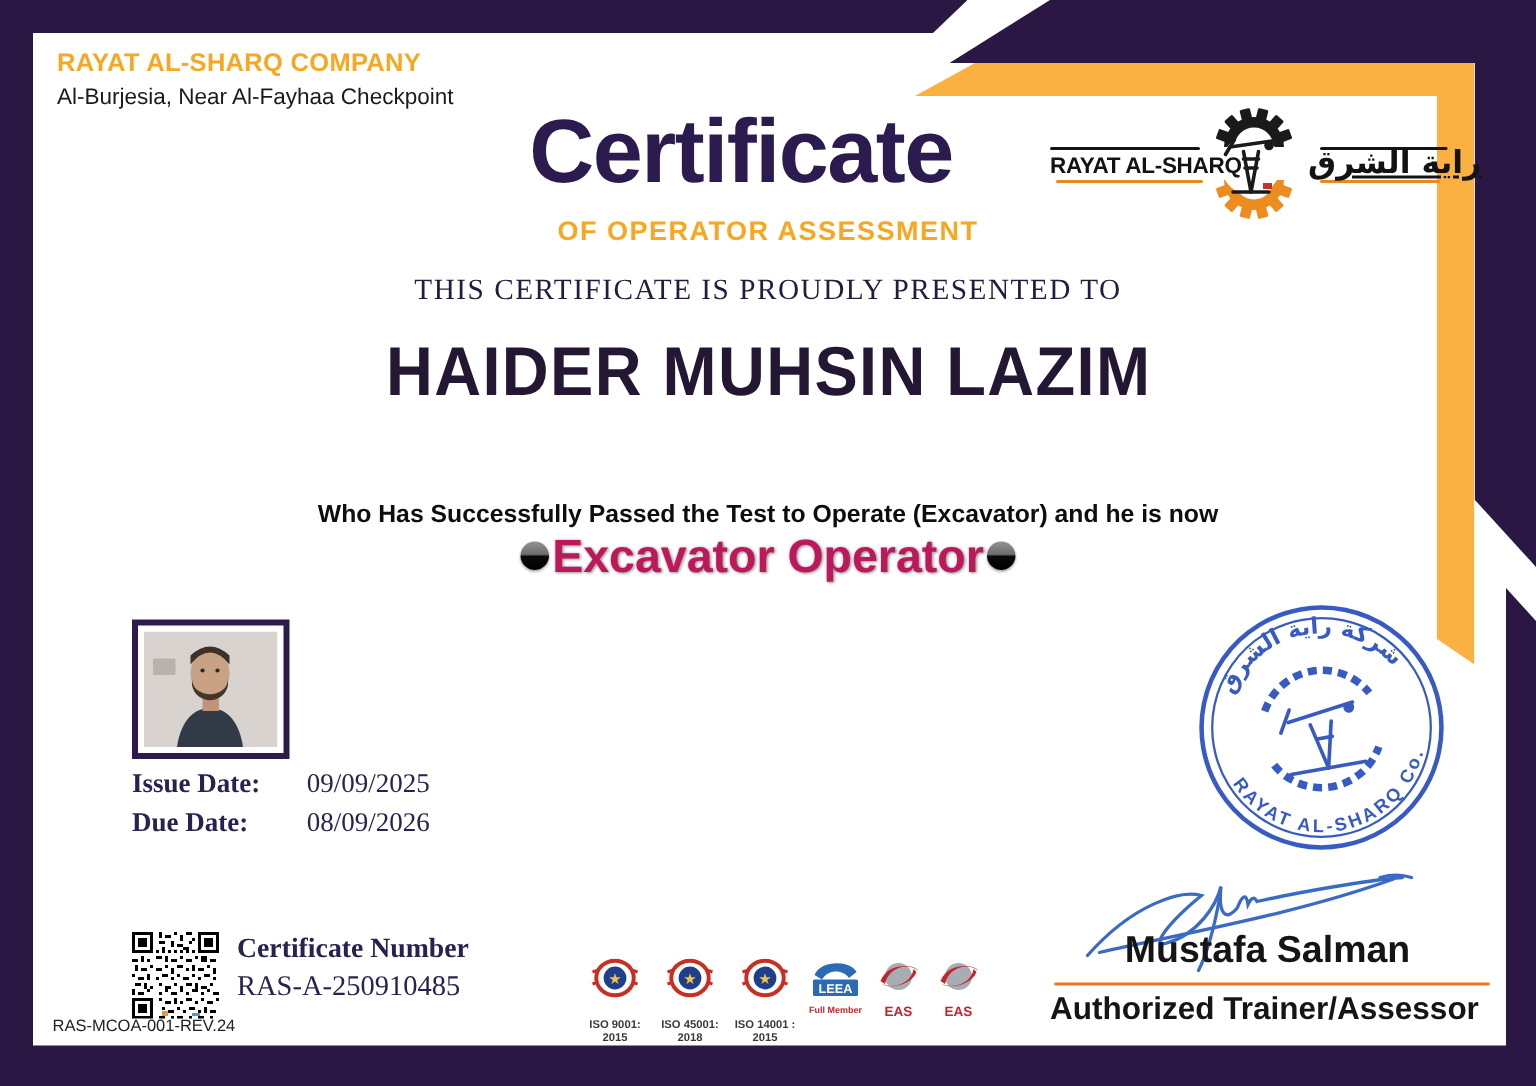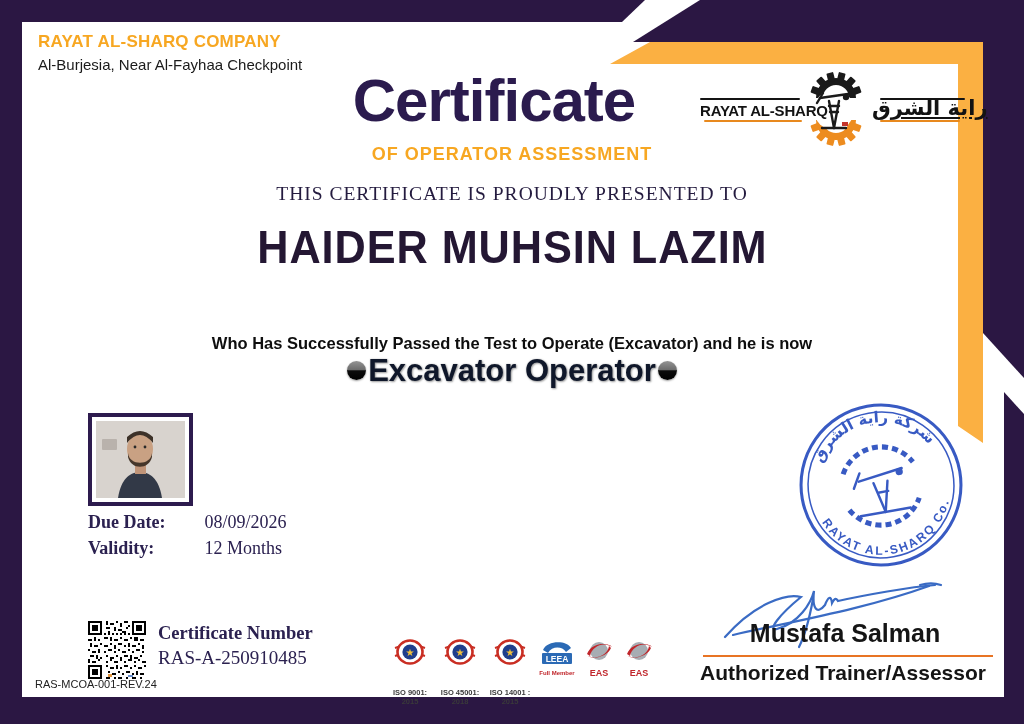--- a/index.html
+++ b/index.html
@@ -47,21 +47,21 @@
   .title-sub{position:absolute;left:0;top:144px;width:1024px;text-align:center;
         font-size:18px;font-weight:bold;color:var(--orange);letter-spacing:1px;}
   .presented{position:absolute;left:0;top:183px;width:1024px;text-align:center;
         font-family:"Liberation Serif",serif;font-size:19.5px;color:#241b3f;letter-spacing:1px;}
   .rec-name{position:absolute;left:0;top:220px;width:1024px;text-align:center;
         font-size:46px;font-weight:bold;color:#241733;}
   .rec-name span{display:inline-block;transform:scaleX(.94);letter-spacing:1px;}
   .statement{position:absolute;left:0;top:334px;width:1024px;text-align:center;
         font-size:16.5px;font-weight:bold;color:#0e0e0e;}
   .role-line{position:absolute;left:0;top:353px;width:1024px;text-align:center;
-        font-size:31px;font-weight:bold;color:#0f172a;
+        font-size:31px;font-weight:bold;color:#be185d;
         text-shadow:1px 1px 2px #9f9f9f,0 0 2px #c9c9c9;}
   .sphere{display:inline-block;width:19px;height:19px;border-radius:50%;vertical-align:middle;margin:0 2px 4px 2px;
         background:linear-gradient(#939393 0%,#6d6d6d 45%,#0b0b0b 52%,#000 100%);
         box-shadow:0 1px 2px #9a9a9a;}
   
   .photo{position:absolute;left:88px;top:413px;width:89px;height:77px;border:4px solid #2d1b4e;
         background:#fff;padding:4px;}
   
   .details{position:absolute;left:88px;top:512px;font-family:"Liberation Serif",serif;
         font-size:18px;color:var(--ink);}
@@ -69,21 +69,21 @@
   .dlabel{display:inline-block;width:112px;font-weight:bold;}
   
   .qr{position:absolute;left:88px;top:621px;}
   .certnum{position:absolute;left:158px;top:623px;font-family:"Liberation Serif",serif;color:var(--ink);}
   .cn-label{font-size:18.5px;font-weight:bold;}
   .cn-value{font-size:19px;margin-top:3px;}
   .footcode{position:absolute;left:35px;top:678px;font-size:11px;color:#222;}
   
   .badges{position:absolute;left:388px;top:639px;display:flex;align-items:flex-start;gap:6px;}
   .badge{width:44px;text-align:center;}
-  .badge .t1{font-size:7.5px;font-weight:bold;color:#3a3a3a;line-height:9px;margin-top:18px;}
+  .badge .t1{font-size:7.5px;font-weight:bold;color:#3a3a3a;line-height:9px;margin-top:7px;}
   .badge .t2{font-size:7.5px;font-weight:bold;color:#3a3a3a;line-height:9px;}
   .badge .teas{font-size:9px;font-weight:bold;color:#c0262b;line-height:10px;margin-top:1px;}
   .badge .tfm{font-size:6px;font-weight:bold;color:#c0262b;line-height:7px;}
   
   .stamp{position:absolute;left:797px;top:401px;opacity:.95;}
   .sigsvg{position:absolute;left:715px;top:575px;}
   .sig-name{position:absolute;left:700px;top:619px;width:290px;text-align:center;
         font-size:25px;font-weight:bold;color:#151515;}
   .sig-line{position:absolute;left:703px;top:655px;width:290px;height:2px;background:#e87424;}
   .sig-title{position:absolute;left:700px;top:661px;width:296px;text-align:left;
@@ -168,26 +168,26 @@
       <ellipse cx="44" cy="28" rx="13" ry="16" fill="#c9a183"></ellipse>
       <path d="M31 22 Q44 6 57 22 L57 16 Q44 4 31 16 Z" fill="#3c3128"></path>
       <path d="M32 32 C33 45 55 45 56 32 L56 36 C53 49 35 49 32 36 Z" fill="#45362a"></path>
       <circle cx="39" cy="26" r="1.4" fill="#2a2a2a"></circle>
         <circle cx="49" cy="26" r="1.4" fill="#2a2a2a"></circle>
     </svg>
   </div>
 
   <div class="details">
     <div class="drow">
+      <span class="dlabel">Issue Date:</span>
+      <span class="dval">09/09/2025</span>
+    </div>
+    <div class="drow">
       <span class="dlabel">Due Date:</span>
       <span class="dval">08/09/2026</span>
-    </div>
-    <div class="drow">
-      <span class="dlabel">Validity:</span>
-      <span class="dval">12 Months</span>
     </div>
   </div>
 
   <div class="qr">
     <svg width="58" height="58" viewBox="0 0 29 29" shape-rendering="crispEdges">
       <rect width="29" height="29" fill="#fff"></rect>
       <path fill="#000" d="M0 0h7v7H0z M22 0h7v7h-7z M0 22h7v7H0z
         M9 0h1v2h-1z M11 1h2v1h-2z M14 0h1v1h-1z M16 1h1v2h-1z M18 0h2v1h-2z M20 2h1v1h-1z
         M9 3h2v1H9z M13 3h1v2h-1z M15 4h2v1h-2z M19 3h1v1h-1z M10 5h1v1h-1z M17 5h2v1h-2z
         M8 6h1v1H8z M10 6h1v1h-1z M12 6h1v1h-1z M14 6h1v1h-1z M16 6h1v1h-1z M18 6h1v1h-1z M20 6h1v1h-1z

